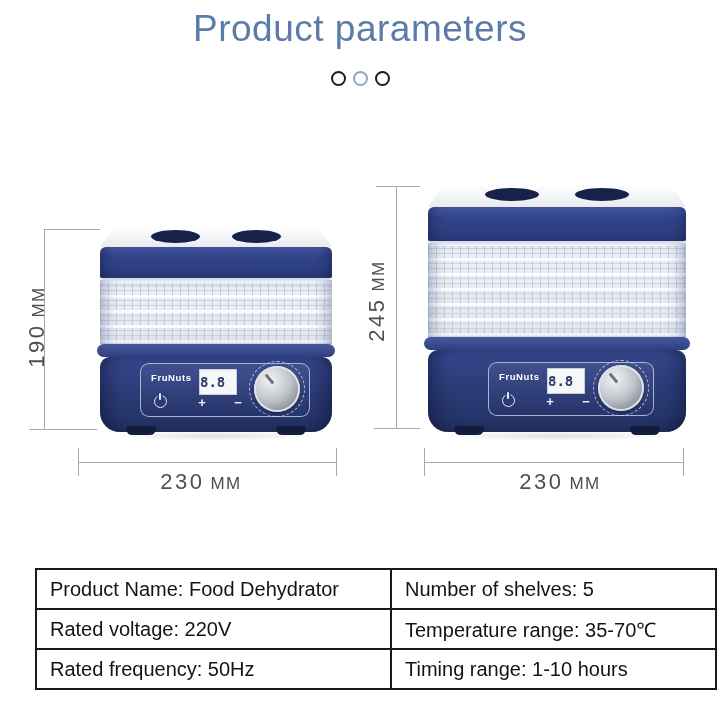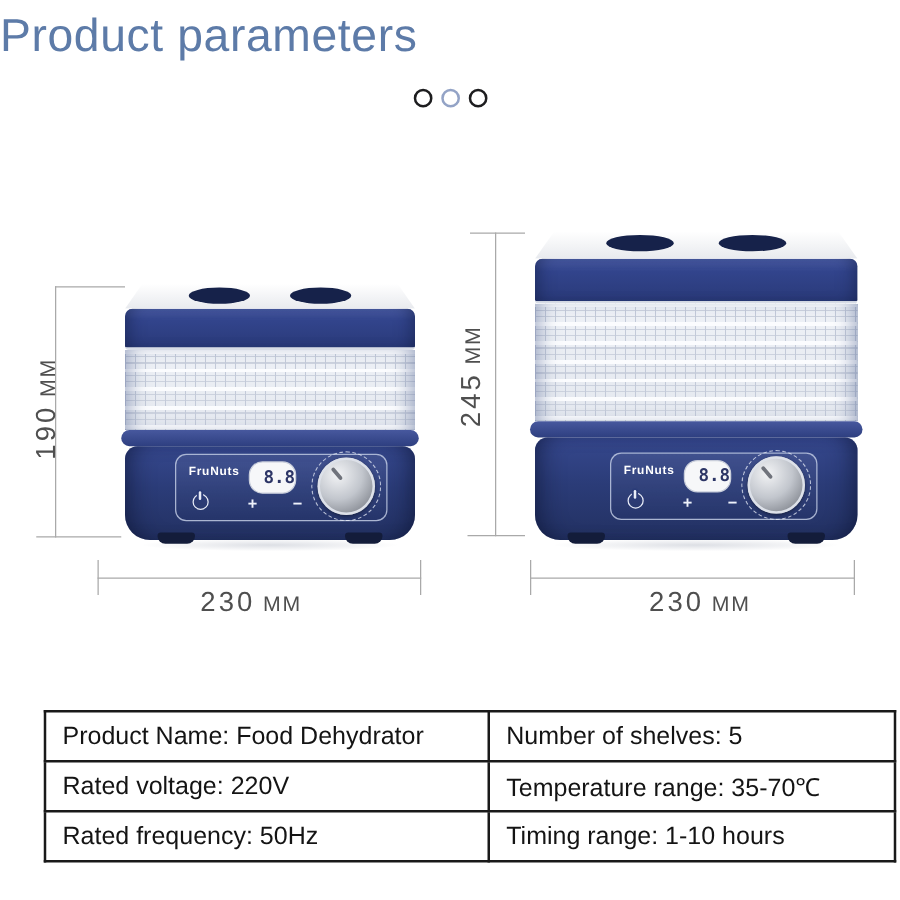--- a/index.html
+++ b/index.html
@@ -1,20 +1,20 @@
 <!DOCTYPE html>
 <html><head>
 <meta charset="utf-8">
 <style>
   html,body{margin:0;padding:0;background:#fff;}
   .canvas{position:relative;width:720px;height:720px;background:#ffffff;overflow:hidden;
           font-family:"Liberation Sans",sans-serif;}
 
   
-  .title{position:absolute;top:8px;left:0;width:100%;text-align:left;
+  .title{position:absolute;top:8px;left:0;width:100%;text-align:center;
          font-size:37px;color:#5d7ba8;letter-spacing:.5px;}
   .dots{position:absolute;top:71px;left:0;width:100%;display:flex;justify-content:center;gap:7px;}
   .dot{width:15px;height:15px;border-radius:50%;box-sizing:border-box;border:2.5px solid #1d1d1f;}
   .dot.light{border-color:#93a3c6;}
 
   
   .product{position:absolute;}
   .p-left{left:100px;top:227px;width:232px;height:205px;}
   .p-right{left:428px;top:185px;width:258px;height:247px;}
 
@@ -51,23 +51,23 @@
   .floor-shadow{position:absolute;left:5%;bottom:-9px;width:90%;height:10px;
         background:radial-gradient(ellipse at center,rgba(40,55,90,.16),rgba(0,0,0,0) 70%);}
 
   
   .panel{position:absolute;left:40px;top:6px;width:168px;height:52px;
          border:1px solid rgba(200,210,232,.8);border-radius:9px;
          background:linear-gradient(180deg,rgba(255,255,255,.07),rgba(255,255,255,0));}
   .p-right .panel{left:60px;top:12px;width:164px;}
   .brand{position:absolute;left:10px;top:8px;color:#fff;font-size:9.5px;font-weight:bold;letter-spacing:.6px;}
   .display{position:absolute;left:58px;top:5px;width:36px;height:24px;background:#f6f7f9;
-           border:1px solid #c9cedb;border-radius:11px;color:#2c3566;
+           border:1px solid #c9cedb;border-radius:0;color:#2c3566;
            font-family:"DejaVu Sans Mono",monospace;font-size:14px;font-weight:bold;
-           text-align:right;line-height:24px;}
+           text-align:left;line-height:24px;}
   .knob-ring{position:absolute;right:4px;top:-3px;width:56px;height:56px;box-sizing:border-box;
              border:1px dashed rgba(240,244,252,.7);border-radius:50%;}
   .knob{position:absolute;right:9px;top:2px;width:46px;height:46px;border-radius:50%;
         background:radial-gradient(circle at 35% 30%,#f2f3f5,#c2c6cd 45%,#93979f 72%,#7a7e86);
         box-shadow:0 1px 3px rgba(0,0,0,.4),inset 0 0 0 2px #dde1e9;}
   .knob-mark{position:absolute;left:30%;top:16%;width:3px;height:12px;background:rgba(70,74,84,.75);
              border-radius:2px;transform:rotate(-40deg);}
   .pwr{position:absolute;left:13px;top:31px;width:13px;height:13px;box-sizing:border-box;
        border:1.6px solid #e9edf8;border-radius:50%;}
   .pwr-stem{position:absolute;left:4.2px;top:-3px;width:2.2px;height:7px;background:#e9edf8;

